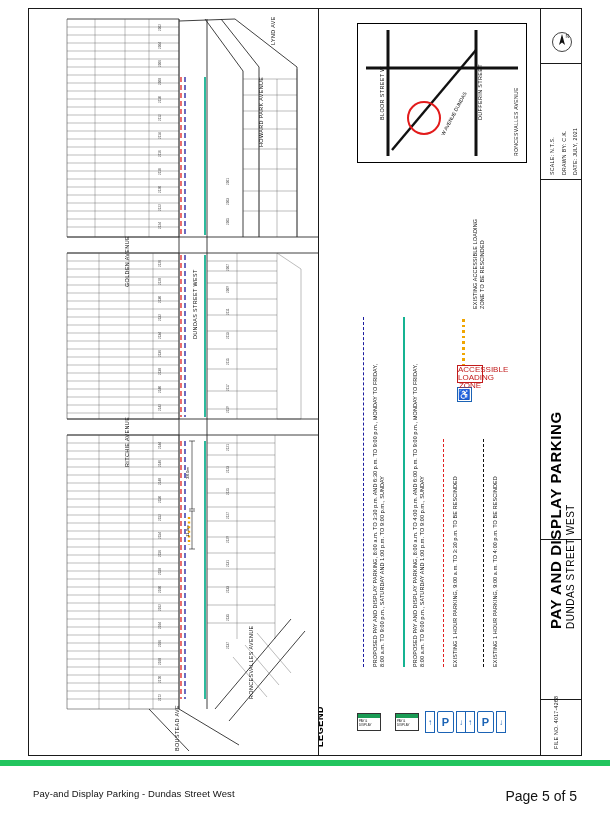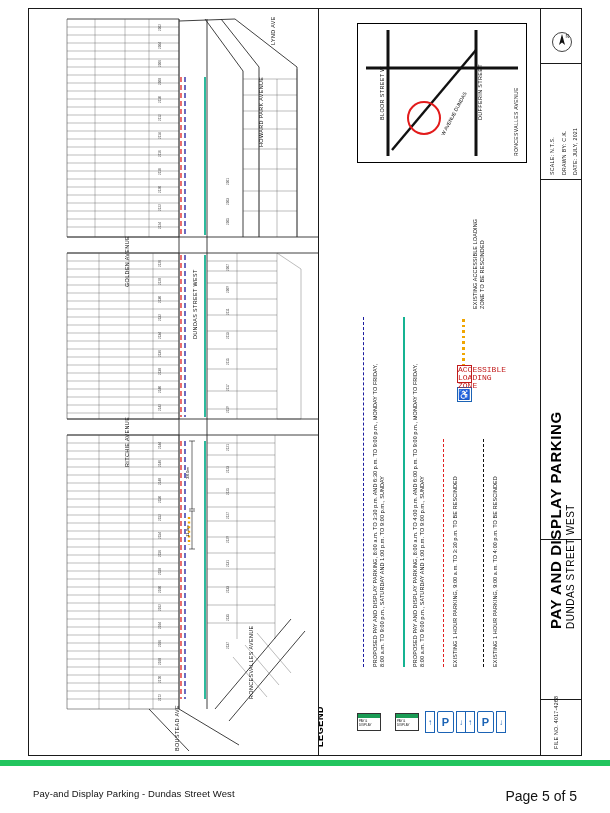--- a/index.html
+++ b/index.html
@@ -165,27 +165,26 @@
   }
   .acc-sign {
     width: 15px; height: 15px;
     border: 1.2px solid #1b63b5;
     color: #1b63b5;
     font-size: 10px;
     text-align: center;
     line-height: 14px;
   }
   .acc-sign-red {
-    width: 15px; height: 18px;
+    width: 26px; height: 18px;
     border: 1.2px solid #c21b1b;
     color: #c21b1b;
     font-size: 8px;
     text-align: center;
     line-height: 8px;
-    font-family: Liberation Mono, monospace;
   }
   .arrow-sign {
     width: 10px; height: 22px;
     border: 1px solid #1b63b5;
     color: #1b63b5;
     text-align: center;
     font-size: 8px;
     line-height: 21px;
   }
 

